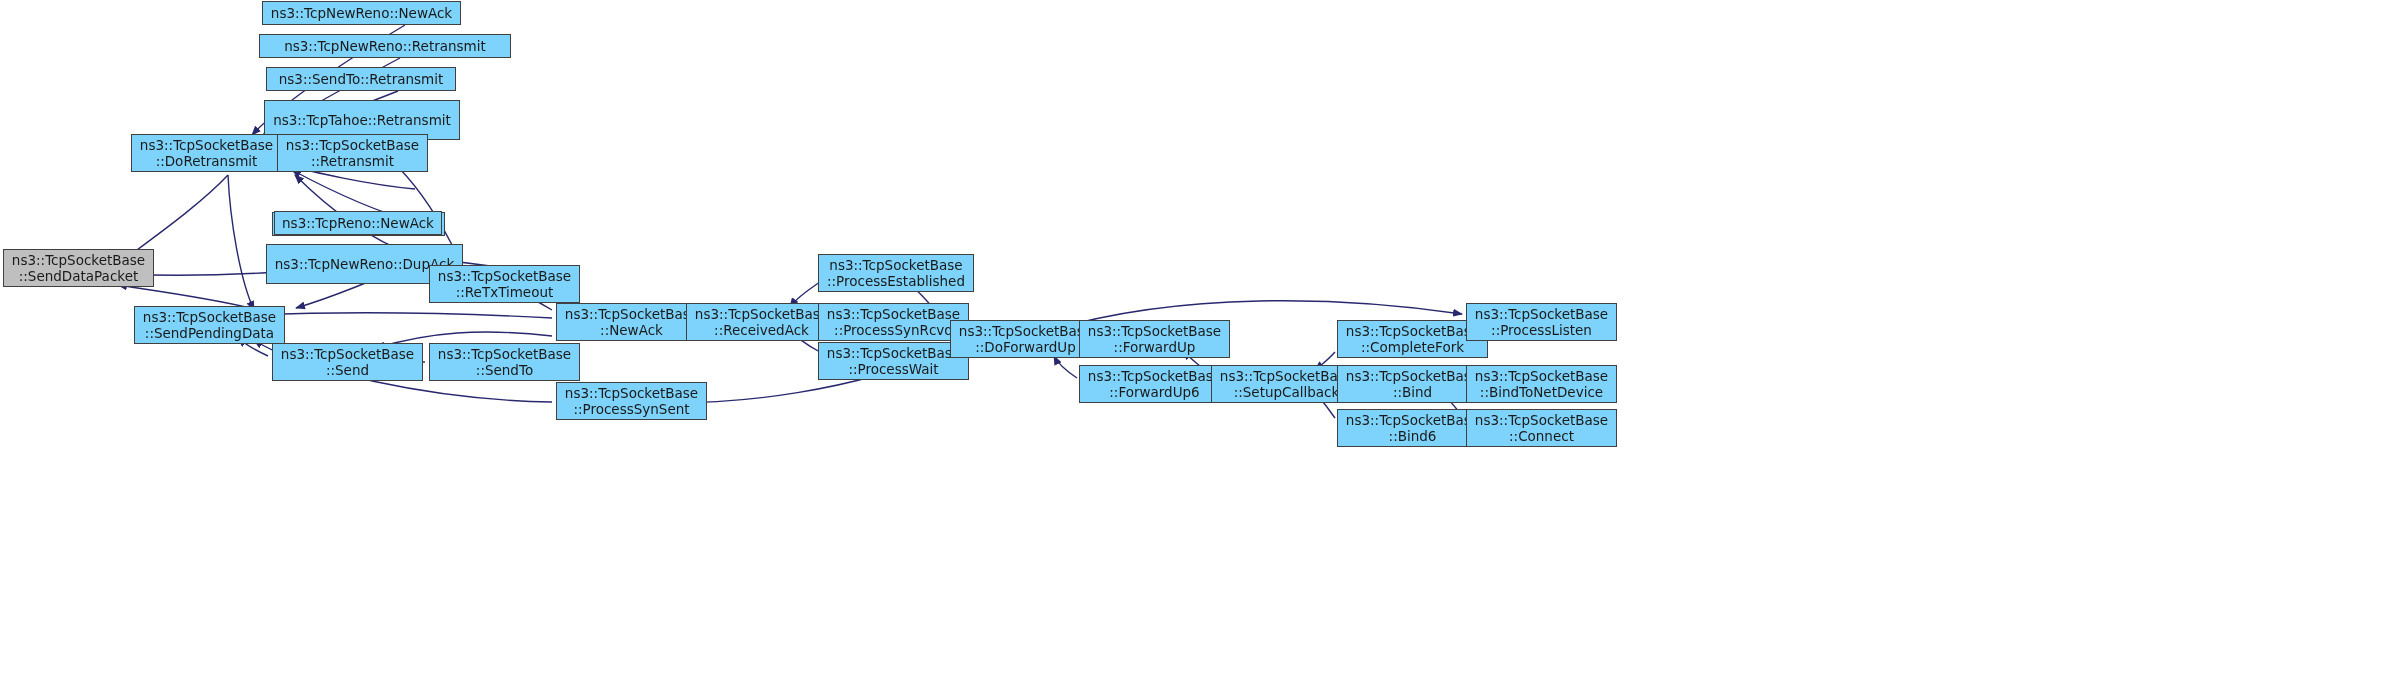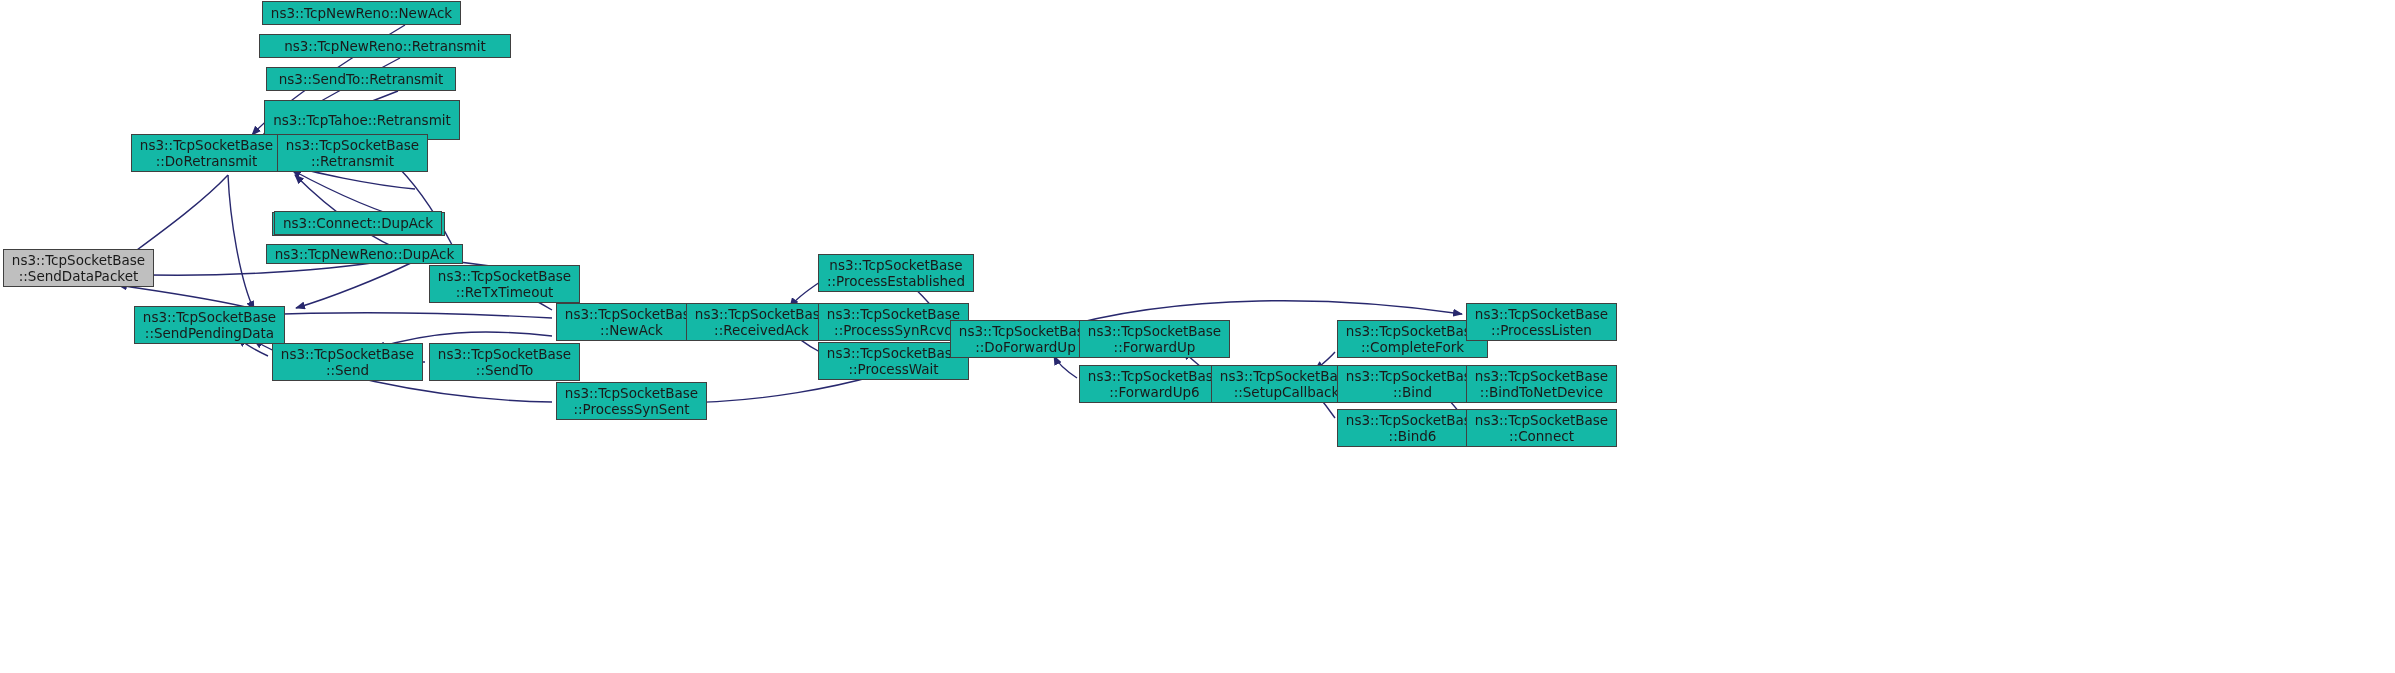--- a/index.html
+++ b/index.html
@@ -9,21 +9,21 @@
     height:673px;
     background:#ffffff;
     font-family:"DejaVu Sans", sans-serif;
     overflow:hidden;
   }
   #edges{position:absolute;left:0;top:0;width:2395px;height:673px;}
   .node{
     position:absolute;
     box-sizing:border-box;
     border:1px solid #404040;
-    background:#14b8a6;
+    background:#7dd3fc;
     color:#1a1a1a;
     display:flex;
     align-items:center;
     justify-content:center;
     text-align:center;
     font-size:13.5px;
     line-height:16px;
     letter-spacing:0px;
     white-space:pre-line;
     z-index:3;
@@ -123,22 +123,22 @@
   <div id="nodes">
       <div class="node" style="left: 262px; top: 1px; width: 199px; height: 24px;"><span>ns3::TcpNewReno::NewAck</span></div>
       <div class="node" style="left: 259px; top: 34px; width: 252px; height: 24px;"><span>ns3::TcpNewReno::Retransmit</span></div>
       <div class="node" style="left: 266px; top: 67px; width: 190px; height: 24px;"><span>ns3::SendTo::Retransmit</span></div>
       <div class="node" style="left: 264px; top: 100px; width: 196px; height: 40px; text-align: center;"><span>ns3::TcpTahoe::Retransmit</span></div>
       <div class="node" style="left: 131px; top: 134px; width: 151px; height: 38px;"><span>ns3::TcpSocketBase
 ::DoRetransmit</span></div>
       <div class="node" style="left: 277px; top: 134px; width: 151px; height: 38px;"><span>ns3::TcpSocketBase
 ::Retransmit</span></div>
       <div class="node" style="left: 272px; top: 177px; width: 173px; height: 24px; margin-top: 35px;"><span>ns3::TcpTahoe::DupAck</span></div>
-      <div class="node" style="left: 274px; top: 211px; width: 168px; height: 24px;"><span>ns3::Connect::DupAck</span></div>
-      <div class="node" style="left: 266px; top: 244px; width: 197px; height: 20px;"><span>ns3::TcpNewReno::DupAck</span></div>
+      <div class="node" style="left: 274px; top: 211px; width: 168px; height: 24px;"><span>ns3::TcpReno::NewAck</span></div>
+      <div class="node" style="left: 266px; top: 244px; width: 197px; height: 40px;"><span>ns3::TcpNewReno::DupAck</span></div>
       <div class="node highlight" style="left: 3px; top: 249px; width: 151px; height: 38px;"><span>ns3::TcpSocketBase
 ::SendDataPacket</span></div>
       <div class="node" style="left: 429px; top: 265px; width: 151px; height: 38px;"><span>ns3::TcpSocketBase
 ::ReTxTimeout</span></div>
       <div class="node" style="left: 134px; top: 306px; width: 151px; height: 38px;"><span>ns3::TcpSocketBase
 ::SendPendingData</span></div>
       <div class="node" style="left: 556px; top: 303px; width: 151px; height: 38px;"><span>ns3::TcpSocketBase
 ::NewAck</span></div>
       <div class="node" style="left: 686px; top: 303px; width: 151px; height: 38px;"><span>ns3::TcpSocketBase
 ::ReceivedAck</span></div>

